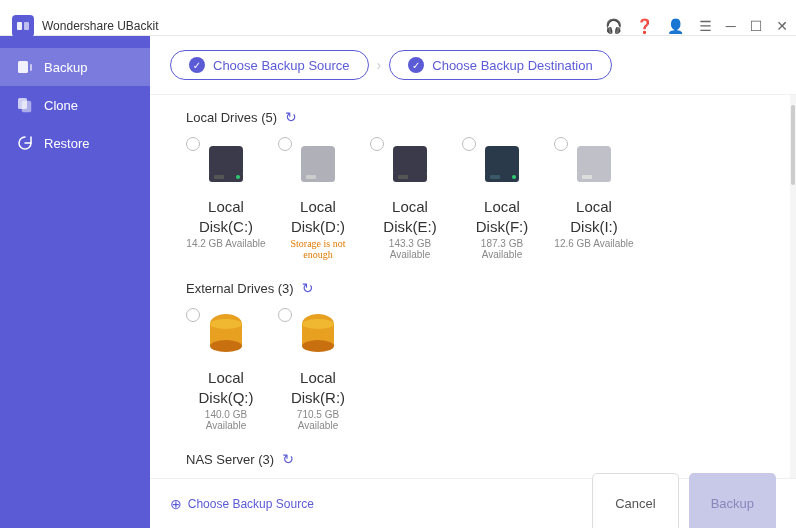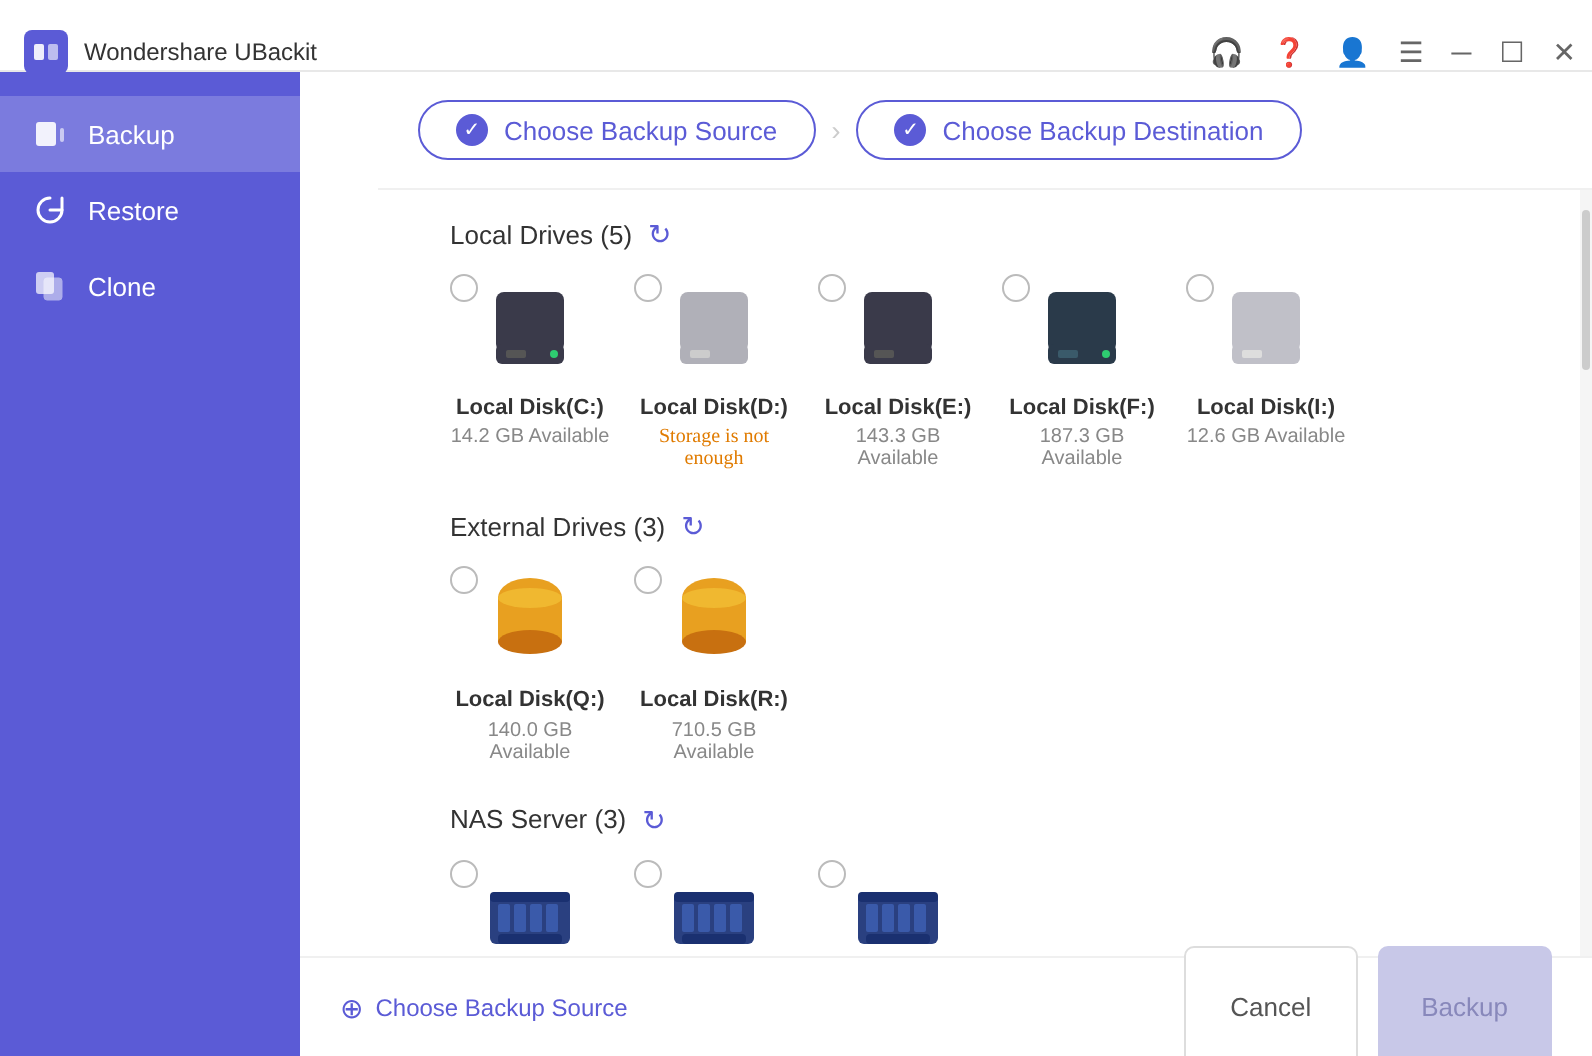--- a/index.html
+++ b/index.html
@@ -13,21 +13,21 @@
     }
     .title-bar-left { display: flex; align-items: center; gap: 8px; }
     .title-bar-logo { width: 22px; height: 22px; background: #5b5bd6; border-radius: 4px; display: flex; align-items: center; justify-content: center; }
     .title-bar-logo svg { width: 14px; height: 14px; }
     .title-bar-title { font-size: 12px; color: #333; font-weight: 500; }
     .title-bar-controls { display: flex; align-items: center; gap: 14px; }
     .title-bar-controls span { font-size: 14px; color: #666; cursor: pointer; }
     .win-btn { font-size: 14px; color: #666; cursor: pointer; }
 
     
-    .main { display: flex; flex: 1; overflow: hidden; gap: 39px; }
+    .main { display: flex; flex: 1; overflow: hidden; }
 
     
     .sidebar {
       width: 150px; background: #5b5bd6; display: flex; flex-direction: column;
       padding-top: 12px;
     }
     .sidebar-item {
       display: flex; align-items: center; gap: 10px;
       padding: 10px 16px; color: #fff; font-size: 13px; cursor: pointer;
       border-radius: 0;
@@ -69,21 +69,21 @@
     .drive-item {
       display: flex; flex-direction: column; align-items: center;
       width: 80px; cursor: pointer; position: relative;
     }
     .drive-radio {
       position: absolute; top: 0; left: 0;
       width: 14px; height: 14px; border-radius: 50%;
       border: 1.5px solid #bbb; background: #fff; cursor: pointer;
     }
     .drive-icon { width: 56px; height: 56px; display: flex; align-items: center; justify-content: center; margin-bottom: 4px; }
-    .drive-name { font-size: 11px; color: #333; text-align: center; line-height: 1.3; font-weight: bold; }
+    .drive-name { font-size: 15px; color: #333; text-align: center; line-height: 1.3; }
     .drive-space { font-size: 10px; color: #888; text-align: center; margin-top: 2px; }
     .drive-space.error { color: #e07b00; font-family: Liberation Serif, serif; }
 
     
     .footer {
       position: absolute; bottom: 0; left: 150px; right: 0;
       height: 50px; background: #fff; border-top: 1px solid #f0f0f0;
       display: flex; align-items: center; justify-content: space-between;
       padding: 0 20px;
     }
@@ -134,34 +134,34 @@
         <svg width="16" height="16" viewBox="0 0 16 16" fill="none">
           <rect x="1" y="2" width="10" height="12" rx="1.5" fill="white" opacity="0.9"></rect>
           <rect x="13" y="5" width="2" height="7" rx="1" fill="white" opacity="0.6"></rect>
         </svg>
       </div>
       <span>Backup</span>
     </div>
     <div class="sidebar-item">
       <div class="sidebar-item-icon">
         <svg width="16" height="16" viewBox="0 0 16 16" fill="none">
+          <rect x="1" y="1" width="9" height="11" rx="1.5" fill="white" opacity="0.7"></rect>
+          <rect x="5" y="4" width="9" height="11" rx="1.5" fill="white" opacity="0.5" stroke="white" stroke-width="0.5"></rect>
+        </svg>
+      </div>
+      <span>Clone</span>
+    </div>
+    <div class="sidebar-item">
+      <div class="sidebar-item-icon">
+        <svg width="16" height="16" viewBox="0 0 16 16" fill="none">
           <path d="M8 2 A6 6 0 1 0 14 8" stroke="white" stroke-width="1.5" fill="none" stroke-linecap="round"></path>
           <path d="M14 2 L14 8 L8 8" stroke="white" stroke-width="1.5" fill="none" stroke-linecap="round" stroke-linejoin="round"></path>
         </svg>
       </div>
       <span>Restore</span>
-    </div>
-    <div class="sidebar-item">
-      <div class="sidebar-item-icon">
-        <svg width="16" height="16" viewBox="0 0 16 16" fill="none">
-          <rect x="1" y="1" width="9" height="11" rx="1.5" fill="white" opacity="0.7"></rect>
-          <rect x="5" y="4" width="9" height="11" rx="1.5" fill="white" opacity="0.5" stroke="white" stroke-width="0.5"></rect>
-        </svg>
-      </div>
-      <span>Clone</span>
     </div>
   </div>
 
   <div class="content">
 
     <div class="steps-bar">
       <div class="step completed">
         <div class="step-check">✓</div>
         <span>Choose Backup Source</span>
       </div>

